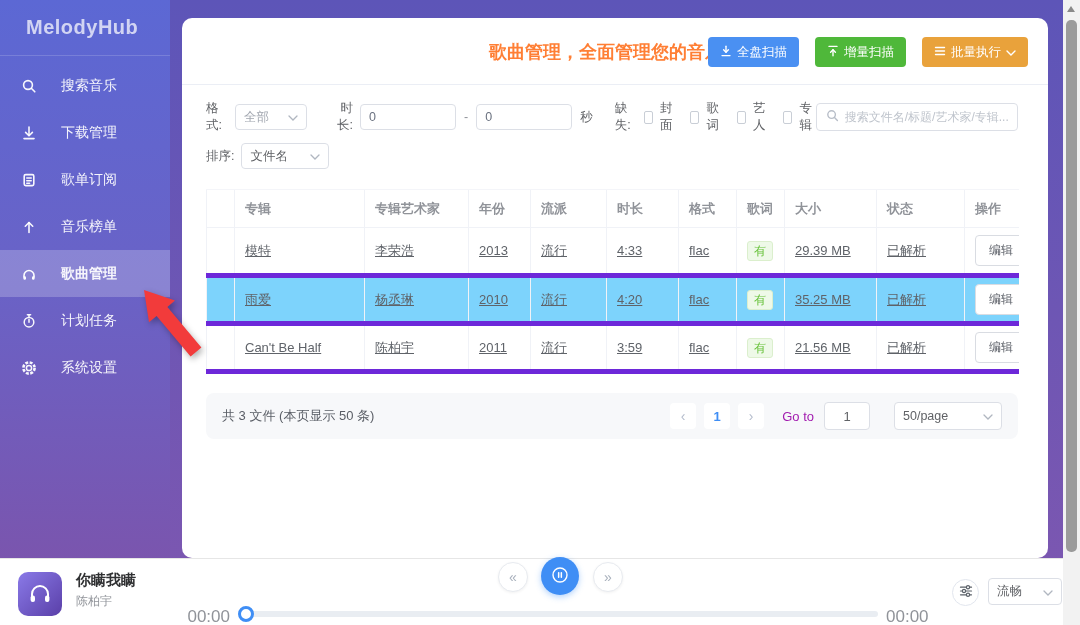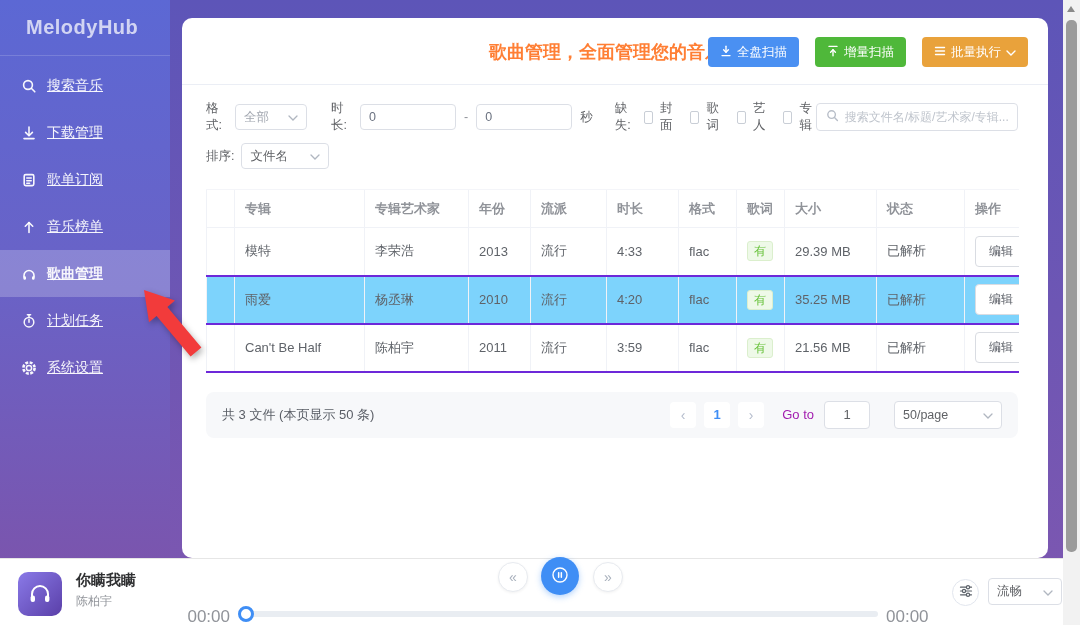--- a/index.html
+++ b/index.html
@@ -7,22 +7,22 @@
   body { font-family:"Liberation Sans","DejaVu Sans",sans-serif; font-size:13px; color:#606266; }
   .page { position:relative; width:1080px; height:625px; background:linear-gradient(180deg,#5d55b8 0%,#7e57b0 100%); overflow:hidden; }
 
   
   .sidebar { position:absolute; left:0; top:0; width:170px; height:558px;
     background:linear-gradient(180deg,#5c68d4 0%,#6a62c6 52%,#7a55ae 100%); z-index:2; }
   .logo { height:56px; display:flex; align-items:center; padding-left:26px;
     font-size:20px; font-weight:bold; letter-spacing:.5px; color:rgba(255,255,255,.72);
     border-bottom:1px solid rgba(255,255,255,.16); }
   .menu { padding-top:6px; }
-  .menu-item { height:47px; display:flex; align-items:center; padding-left:21px; gap:10px;
-    color:rgba(255,255,255,.93); font-size:14px; cursor:pointer;text-decoration:underline; }
+  .menu-item { height:47px; display:flex; align-items:center; padding-left:21px; gap:24px;
+    color:rgba(255,255,255,.93); font-size:14px; cursor:pointer; }
   .menu-item .mi-icon { width:16px; height:16px; display:flex; align-items:center; justify-content:center; }
   .menu-item.active { background:rgba(255,255,255,.22); font-weight:bold; }
 
   
   .card { position:absolute; left:182px; top:18px; width:866px; height:540px; background:#fff;
     border-radius:10px; z-index:1; overflow:hidden; }
   .card-header { position:relative; height:67px; border-bottom:1px solid #ebeef5; }
   .card-title { position:absolute; left:0; right:0; top:0; height:67px; display:flex; align-items:center; justify-content:center;
     color:#ff7f35; font-size:18px; font-weight:bold; }
   .hdr-buttons { position:absolute; right:20px; top:19px; display:flex; gap:16px; }
@@ -40,34 +40,34 @@
   .f-label { margin-right:7px; }
   .select { height:26px; border:1px solid #dcdfe6; border-radius:4px; background:#fff;
     display:flex; align-items:center; justify-content:space-between; padding:0 8px; cursor:pointer; }
   .select-sm { width:88px; }
   .sel-dim span:first-child { color:#a2a7b0; }
   .chev { width:10px; height:6px; }
   .num-input { width:96px; height:26px; border:1px solid #dcdfe6; border-radius:4px; padding:0 8px;
     font-size:12.5px; color:#6b7280; font-family:inherit; }
   .dash { margin:0 8px; color:#909399; }
   .unit { margin-left:8px; margin-right:22px; }
-  .gap18 { margin-left:24px; }
+  .gap18 { margin-left:24px;text-align:right; }
   .checks { display:flex; align-items:center; gap:14px; }
   .check-item { display:flex; align-items:center; gap:7px; cursor:pointer; }
   .checkbox { width:13px; height:13px; border:1px solid #c9ced6; border-radius:2px; background:#fff; }
   .search-box { margin-left:auto; width:256px; height:28px; border:1px solid #dcdfe6; border-radius:4px;
     display:flex; align-items:center; padding:0 9px; gap:6px; background:#fff; }
   .search-box input { border:none; outline:none; flex:1; font-size:12px; color:#606266; font-family:inherit; }
   .search-box input::placeholder { color:#bfc4cc; }
 
   
   table { border-collapse:collapse; table-layout:fixed; width:812px; margin-top:20px; }
   th,td { border-left:1px solid #f0f2f7; padding:0 10px; text-align:left; overflow:hidden; white-space:nowrap; }
   th { height:38px; color:#909399; font-size:13px; font-weight:bold; border-top:1px solid #f4f5f9; border-bottom:1px solid #f0f2f7; }
-  td { height:48px; color:#5f6369; font-size:13px; border-bottom:2px solid #6d28d9; }
+  td { height:48px; color:#5f6369; font-size:13px; border-bottom:5px solid #6d28d9;text-decoration:underline; }
   tr.striped td { background:#7dd3fc; }
   .badge-green { display:inline-block; padding:3px 6px; font-size:12px; color:#67c23a;
     background:#eef9e8; border:1px solid #dbefcd; border-radius:3px; line-height:1; }
   .edit-btn { padding:6px 13px; font-size:12px; color:#5a5e66; background:#fff;
     border:1px solid #d9dce2; border-radius:4px; cursor:pointer; font-family:inherit; }
 
   
   .pagi { margin-top:19px; width:812px; height:46px; background:#f7f8fa; border-radius:8px;
     display:flex; align-items:center; padding:0 16px; }
   .pagi-summary { color:#5a5e66; font-size:13px; }

